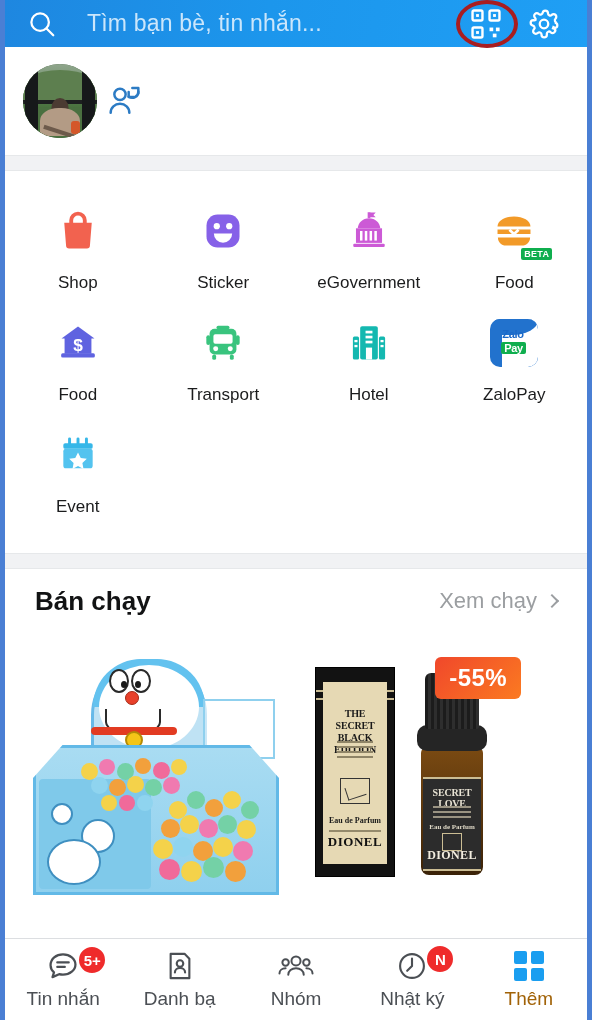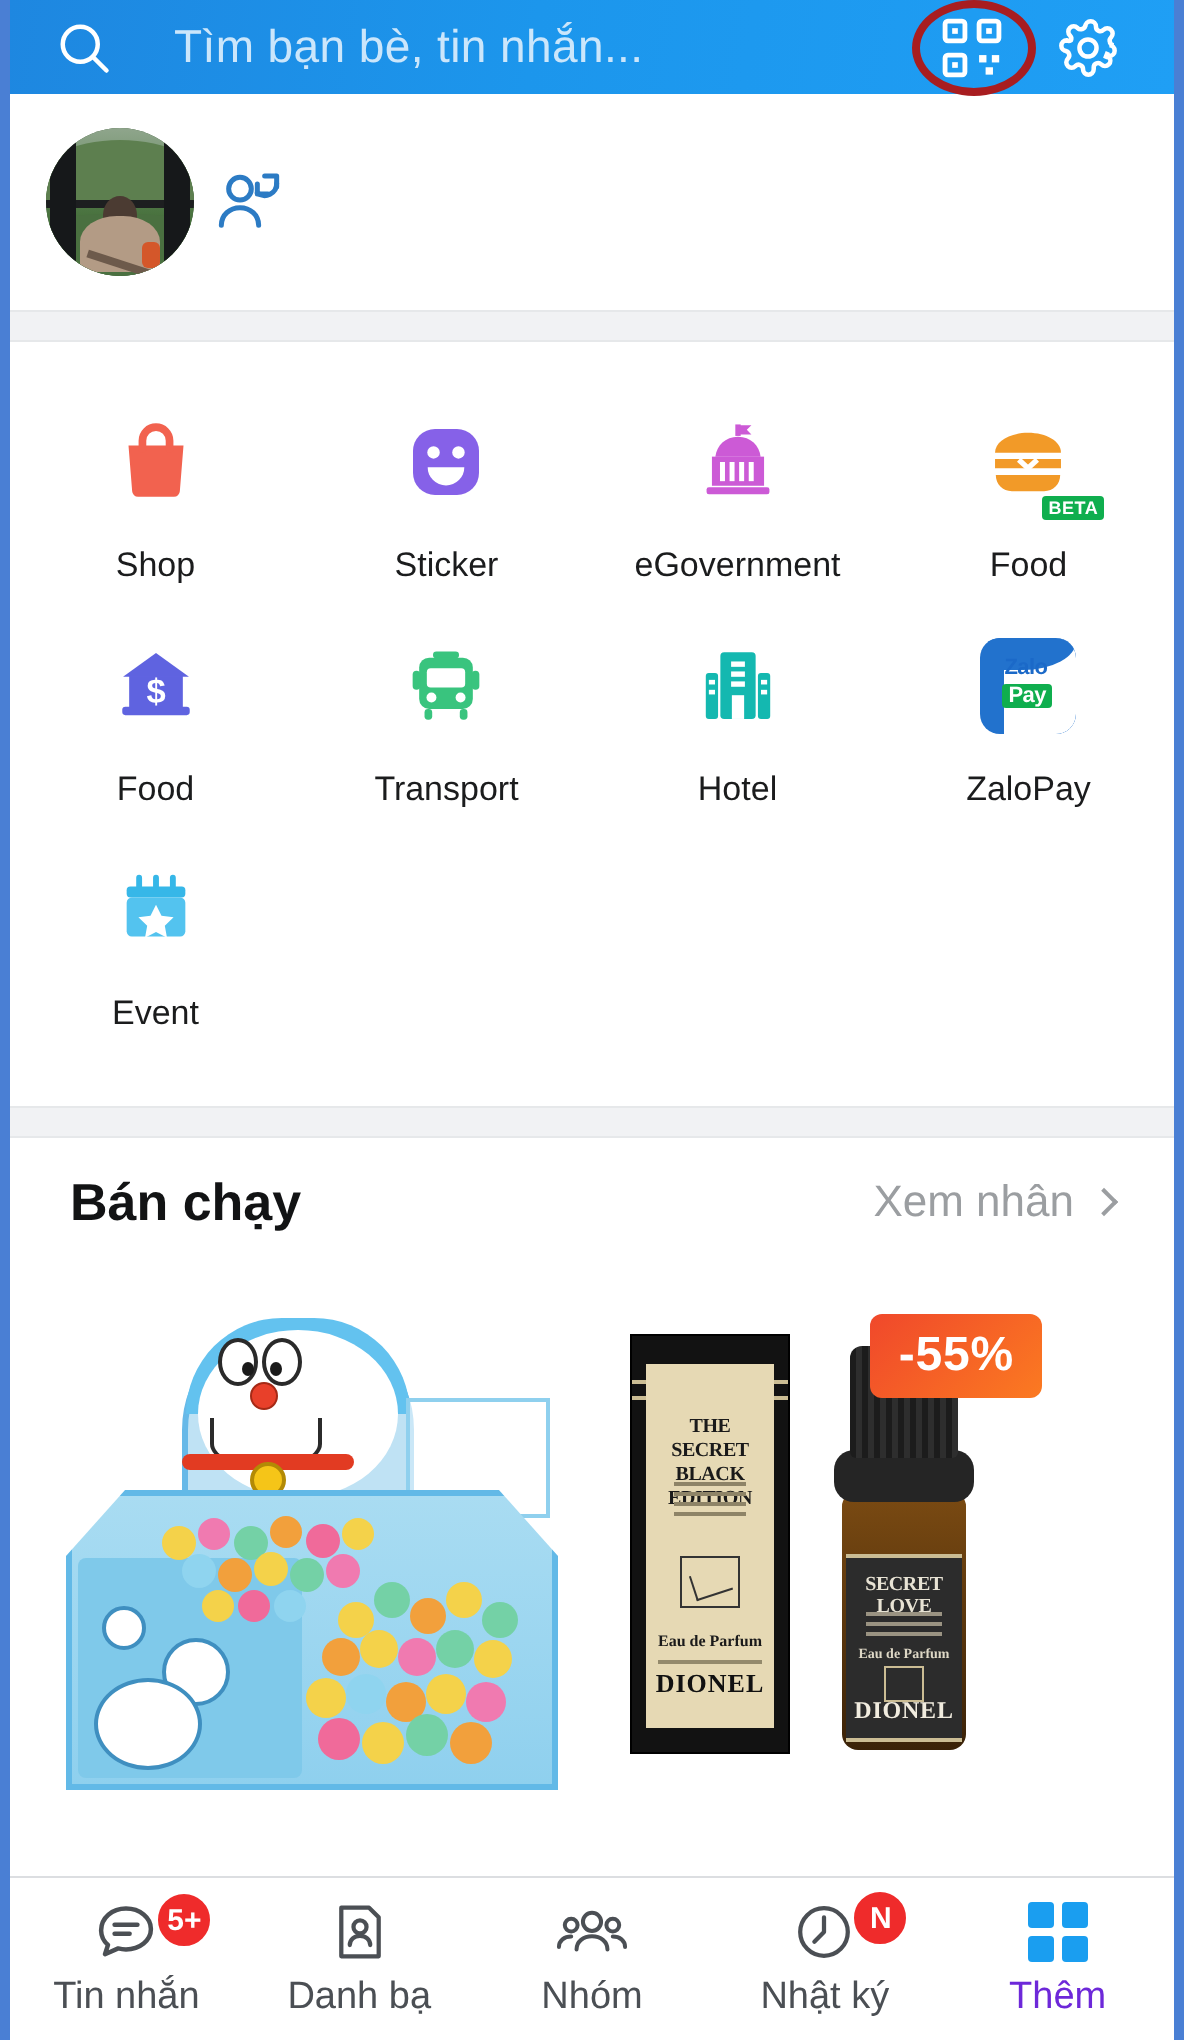--- a/index.html
+++ b/index.html
@@ -186,21 +186,21 @@
   
   .bottom {
     position:absolute; left:0; bottom:0; width: 100%;
     height: 82px; background:#fff;
     border-top: 1px solid #dcdee1;
     display:flex;
   }
   .nav { flex:1; display:flex; flex-direction:column; align-items:center; justify-content:center; gap:5px; position:relative;}
   .nav .nic { height:34px; display:flex; align-items:center; justify-content:center; position:relative; }
   .nav .nlbl { font-size:19px; color:#4b4f54;}
-  .nav.active .nlbl { color:#6d28d9; }
+  .nav.active .nlbl { color:#a16207; }
   .badge {
     position:absolute; z-index:4;
     background:#ef2b2b; color:#fff; border-radius:999px;
     font-size:15px; font-weight:bold;
     min-width: 30px; height: 30px;
     display:flex; align-items:center; justify-content:center;
     padding: 0 4px;
     border: 2px solid #fff;
   }
   .badge.b1 { left: 32px; top: -4px; }
@@ -396,21 +396,21 @@
       </div>
       <div class="lbl">Event</div>
     </div>
   </div>
 
   <div class="band"></div>
 
   <div class="sec-head">
     <div class="sec-title">Bán chạy</div>
     <div class="sec-more">
-      <span>Xem nhân</span>
+      <span>Xem chạy</span>
       <span class="chev"></span>
     </div>
   </div>
 
   <div class="products">
 
     <div class="card first">
       <div class="pit">
         <div class="pit-back"></div>
         <div class="dora-top"></div>

